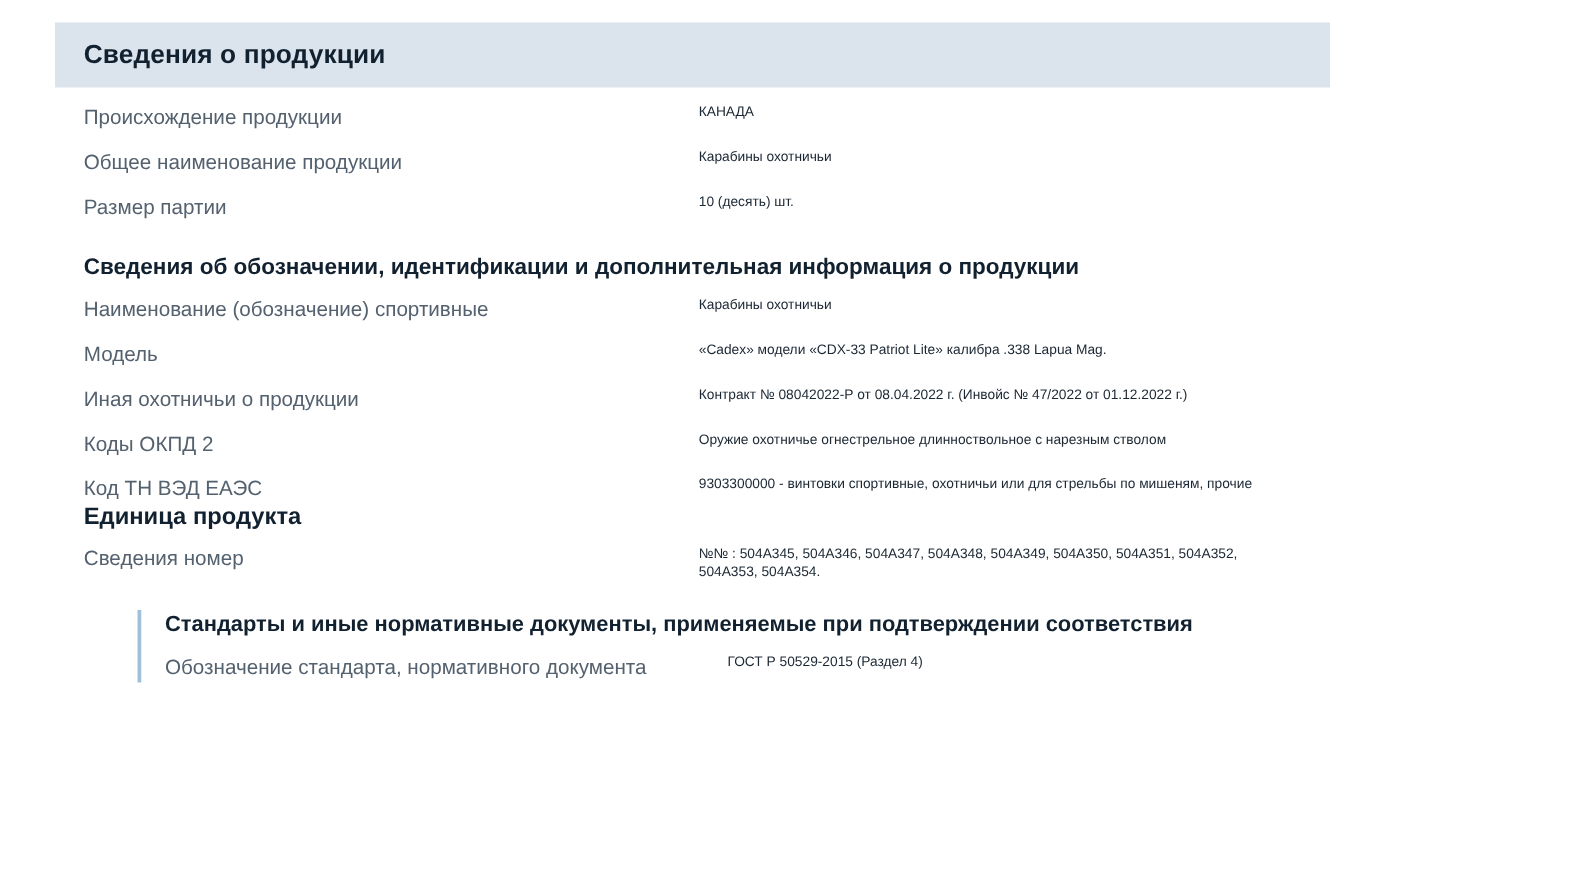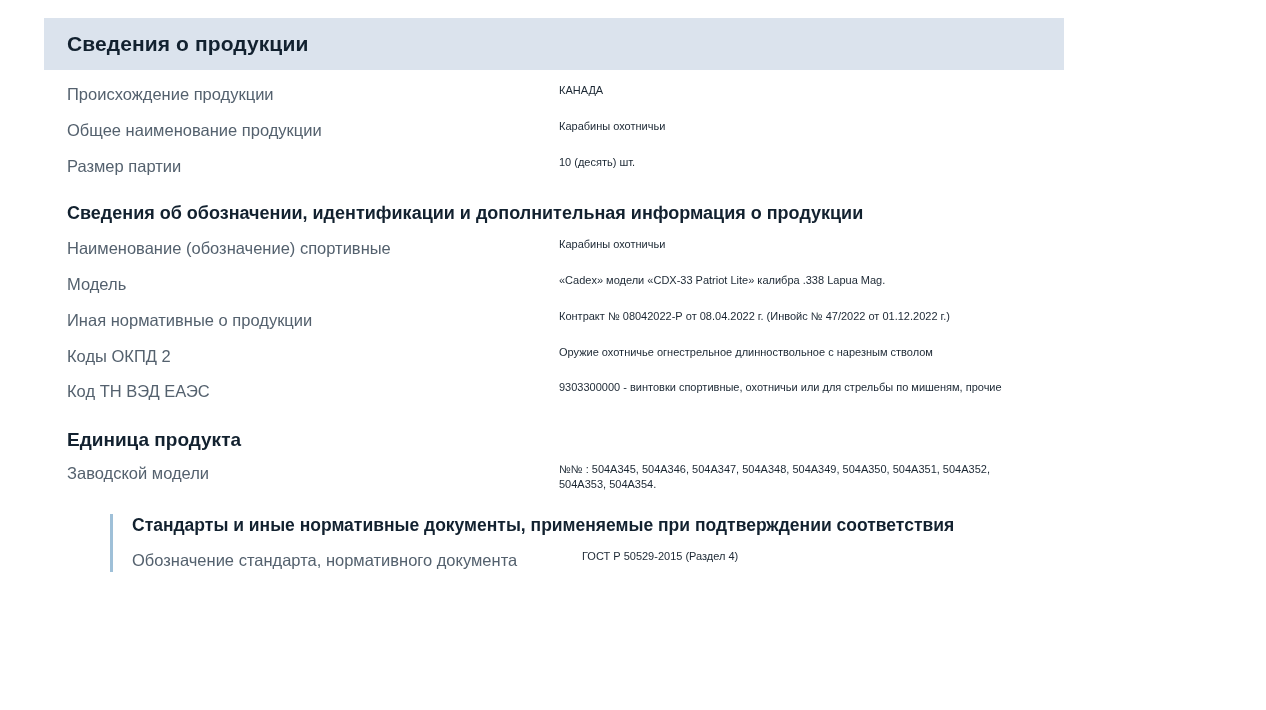--- a/index.html
+++ b/index.html
@@ -63,21 +63,20 @@
     font-size: 18px;
     font-weight: bold;
     color: #12212f;
     margin-top: 26px;
     padding-left: 23px;
   }
   .unit-title {
     font-size: 19px;
     font-weight: bold;
     color: #12212f;
-    margin-top: 26px;
     padding-left: 23px;
   }
   .std-block {
     margin-top: 22px;
     margin-left: 66px;
     border-left: 3px solid #9fc0d8;
     padding-left: 19px;
   }
   .std-title {
     font-size: 17.5px;
@@ -121,38 +120,38 @@
   <div class="rows">
     <div class="row">
       <div class="label">Наименование (обозначение) спортивные</div>
       <div class="value">Карабины охотничьи</div>
     </div>
     <div class="row">
       <div class="label">Модель</div>
       <div class="value">«Cadex» модели «CDX-33 Patriot Lite» калибра .338 Lapua Mag.</div>
     </div>
     <div class="row">
-      <div class="label">Иная нормативные о продукции</div>
+      <div class="label">Иная охотничьи о продукции</div>
       <div class="value nowrap-pad">Контракт № 08042022-Р от 08.04.2022 г.  (Инвойс № 47/2022 от 01.12.2022 г.)</div>
     </div>
     <div class="row">
       <div class="label">Коды ОКПД 2</div>
       <div class="value nowrap-pad">Оружие охотничье огнестрельное длинноствольное с нарезным стволом</div>
     </div>
     <div class="row">
       <div class="label">Код ТН ВЭД ЕАЭС</div>
       <div class="value nowrap-pad">9303300000 - винтовки спортивные, охотничьи или для стрельбы по мишеням, прочие</div>
     </div>
   </div>
 
   <div class="unit-title">Единица продукта</div>
 
   <div class="rows">
     <div class="row tight">
-      <div class="label">Заводской модели</div>
+      <div class="label">Сведения номер</div>
       <div class="value nowrap-pad">№№ : 504А345, 504А346, 504А347, 504А348, 504А349, 504А350, 504А351, 504А352, 504А353, 504А354.</div>
     </div>
   </div>
 
   <div class="std-block">
     <div class="std-title">Стандарты и иные нормативные документы, применяемые при подтверждении соответствия</div>
     <div class="std-rows">
       <div class="row">
         <div class="label">Обозначение стандарта, нормативного документа</div>
         <div class="value">ГОСТ Р 50529-2015 (Раздел 4)</div>

